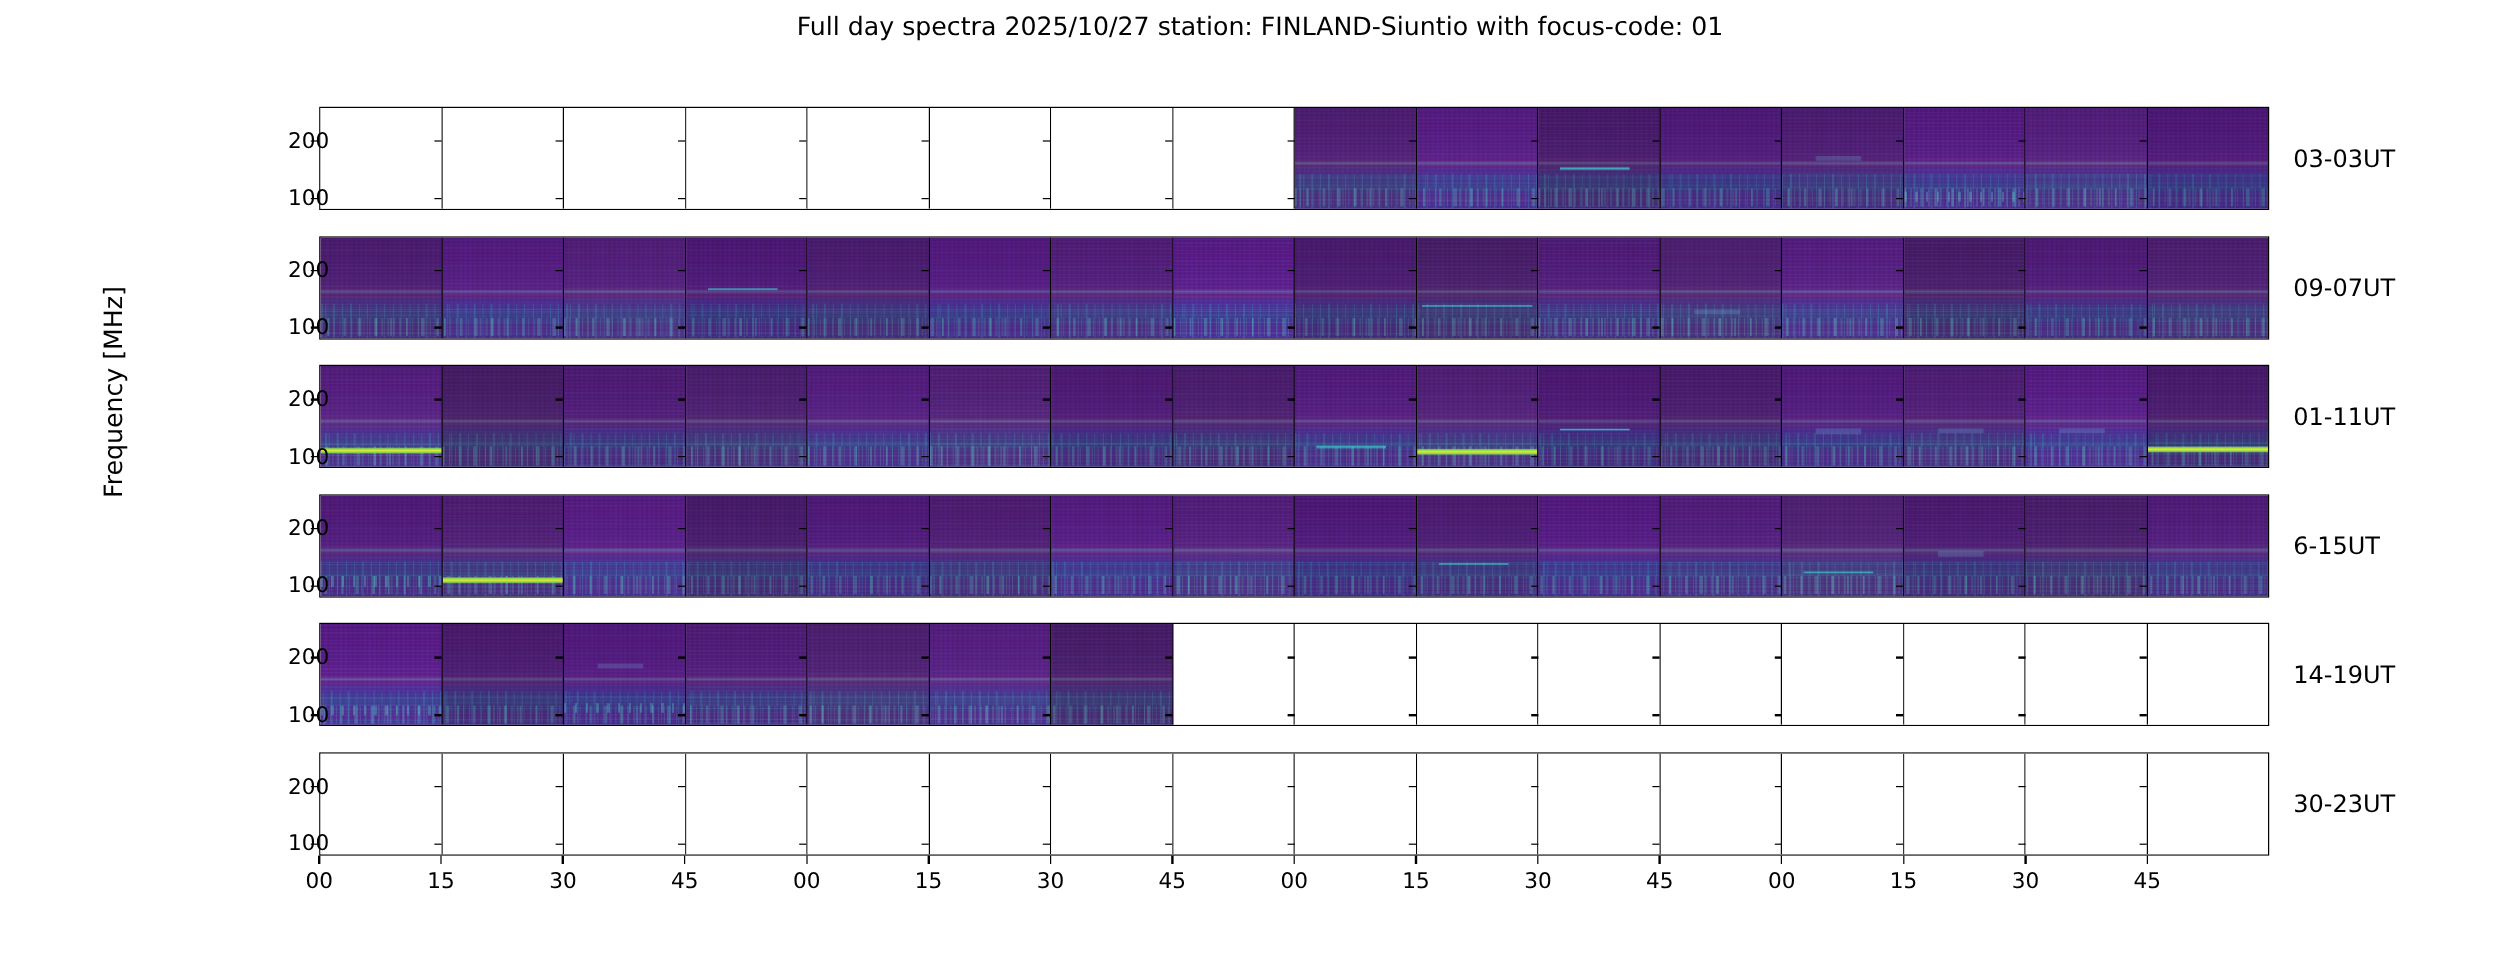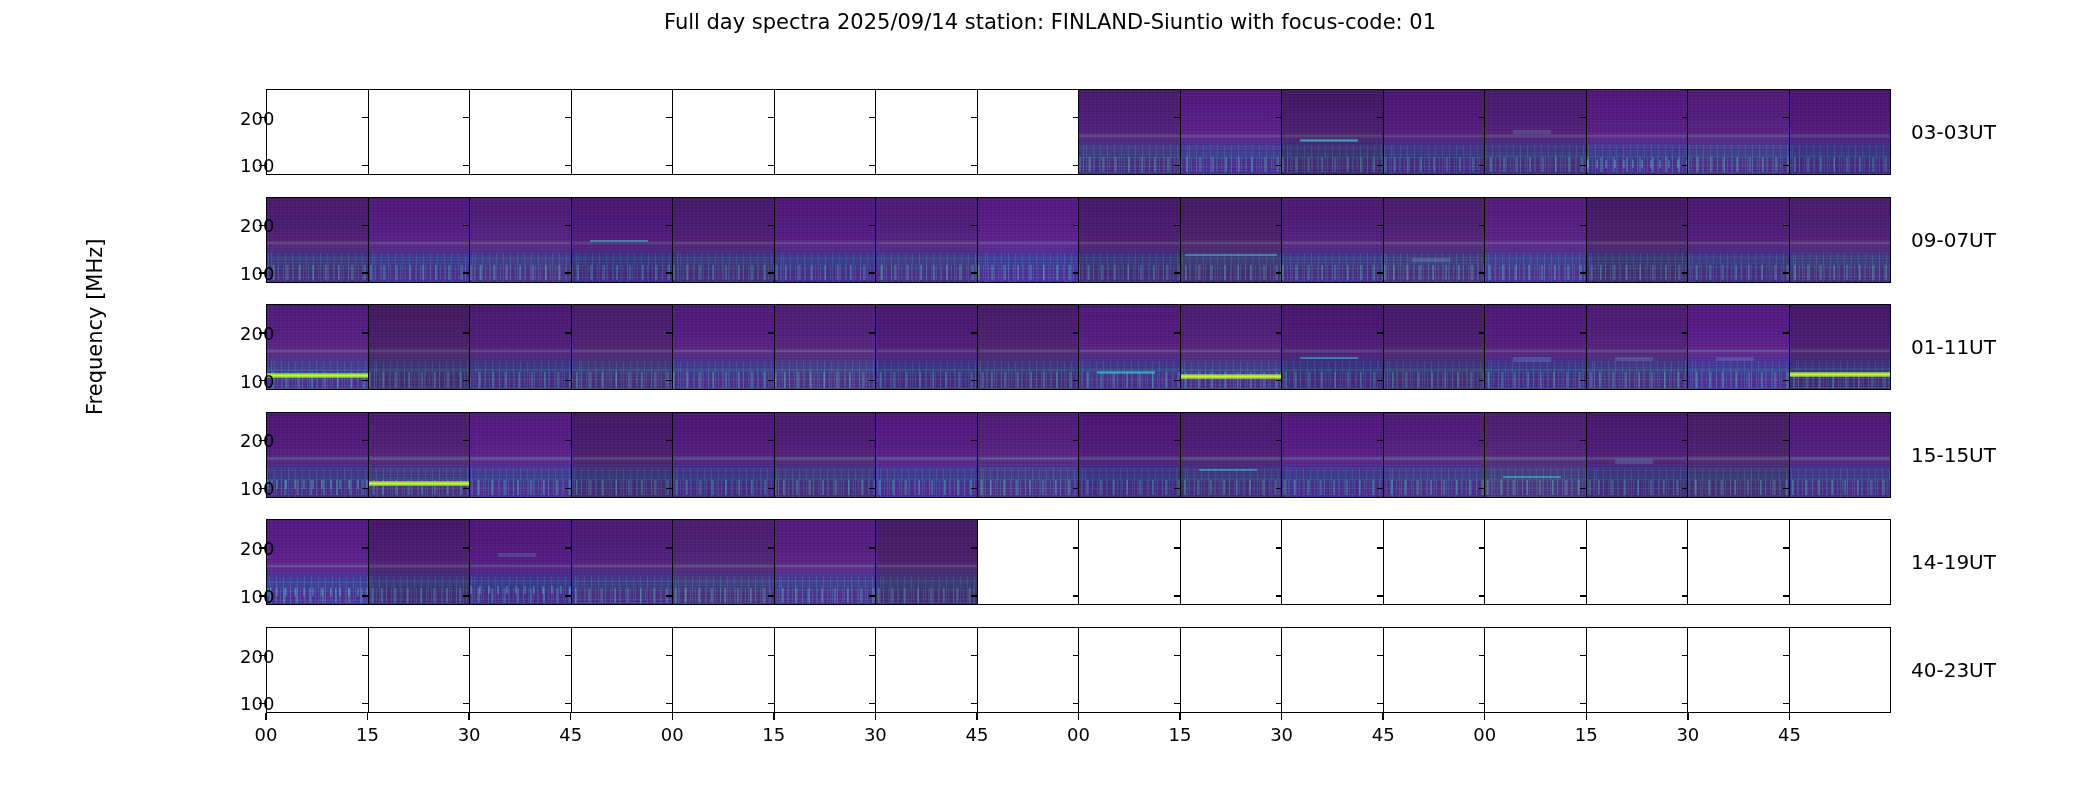--- a/index.html
+++ b/index.html
@@ -251,21 +251,21 @@
     top: 50%;
     transform: translateY(-50%);
     font-size: 20px;
     color: #000;
     white-space: nowrap;
   }
 </style>
 </head>
 <body>
 
-<div id="figure-title">Full day spectra 2025/09/14 station: FINLAND-Siuntio with focus-code: 01</div>
+<div id="figure-title">Full day spectra 2025/10/27 station: FINLAND-Siuntio with focus-code: 01</div>
 
 <div id="ylabel">Frequency [MHz]</div>
 
 <div id="plot-grid">
     <div class="row-wrap" style="top: 0px;">
       <div class="row-axes">
         <div class="cell"></div>
         <div class="cell"></div>
         <div class="cell"></div>
         <div class="cell"></div>
@@ -997,21 +997,21 @@
       <div class="ytick-inner" style="left: 603.375px; top: calc(88.8889% - 0.7px);"></div>
       <div class="ytick-inner" style="left: 704.938px; top: calc(88.8889% - 0.7px);"></div>
       <div class="ytick-inner" style="left: 806.5px; top: calc(88.8889% - 0.7px);"></div>
       <div class="ytick-inner" style="left: 908.062px; top: calc(88.8889% - 0.7px);"></div>
       <div class="ytick-inner" style="left: 1009.62px; top: calc(88.8889% - 0.7px);"></div>
       <div class="ytick-inner" style="left: 1111.19px; top: calc(88.8889% - 0.7px);"></div>
       <div class="ytick-inner" style="left: 1212.75px; top: calc(88.8889% - 0.7px);"></div>
       <div class="ytick-inner" style="left: 1314.31px; top: calc(88.8889% - 0.7px);"></div>
       <div class="ytick-inner" style="left: 1415.88px; top: calc(88.8889% - 0.7px);"></div>
       <div class="ytick-inner" style="left: 1517.44px; top: calc(88.8889% - 0.7px);"></div>
-      <div class="row-label">15-15UT</div>
+      <div class="row-label">6-15UT</div>
     </div>
     <div class="row-wrap" style="top: 430.4px;">
       <div class="row-axes">
         <div class="cell filled">
           <div class="spec" style="filter: brightness(1.08) saturate(1.178);">
             <div class="grad"></div>
             <div class="hstripes" style="background-position: 0px 0px;"></div>
             <div class="vstripes" style="background-position: 5px 0px;"></div>
             <div class="midband"></div>
             <div class="speckle" style="background-position: 2px 0px, 0px 6px;"></div>
@@ -1173,21 +1173,21 @@
       <div class="ytick-inner" style="left: 603.375px; top: calc(88.8889% - 0.7px);"></div>
       <div class="ytick-inner" style="left: 704.938px; top: calc(88.8889% - 0.7px);"></div>
       <div class="ytick-inner" style="left: 806.5px; top: calc(88.8889% - 0.7px);"></div>
       <div class="ytick-inner" style="left: 908.062px; top: calc(88.8889% - 0.7px);"></div>
       <div class="ytick-inner" style="left: 1009.62px; top: calc(88.8889% - 0.7px);"></div>
       <div class="ytick-inner" style="left: 1111.19px; top: calc(88.8889% - 0.7px);"></div>
       <div class="ytick-inner" style="left: 1212.75px; top: calc(88.8889% - 0.7px);"></div>
       <div class="ytick-inner" style="left: 1314.31px; top: calc(88.8889% - 0.7px);"></div>
       <div class="ytick-inner" style="left: 1415.88px; top: calc(88.8889% - 0.7px);"></div>
       <div class="ytick-inner" style="left: 1517.44px; top: calc(88.8889% - 0.7px);"></div>
-      <div class="row-label">40-23UT</div>
+      <div class="row-label">30-23UT</div>
     </div>
   </div>
 
 <div id="xaxis">
     <div class="xtick" style="left: -0.7px;"></div>
     <div class="xtick-label" style="left: 0px;">00</div>
     <div class="xtick" style="left: 100.862px;"></div>
     <div class="xtick-label" style="left: 101.562px;">15</div>
     <div class="xtick" style="left: 202.425px;"></div>
     <div class="xtick-label" style="left: 203.125px;">30</div>

